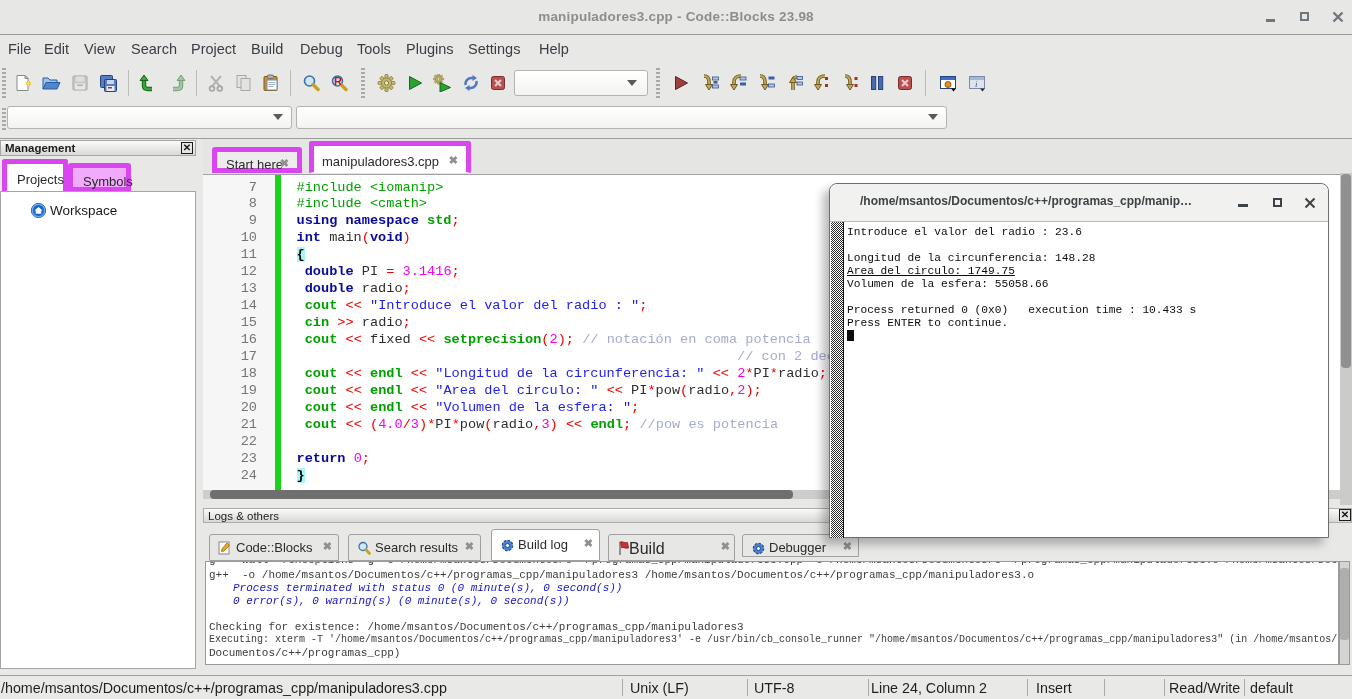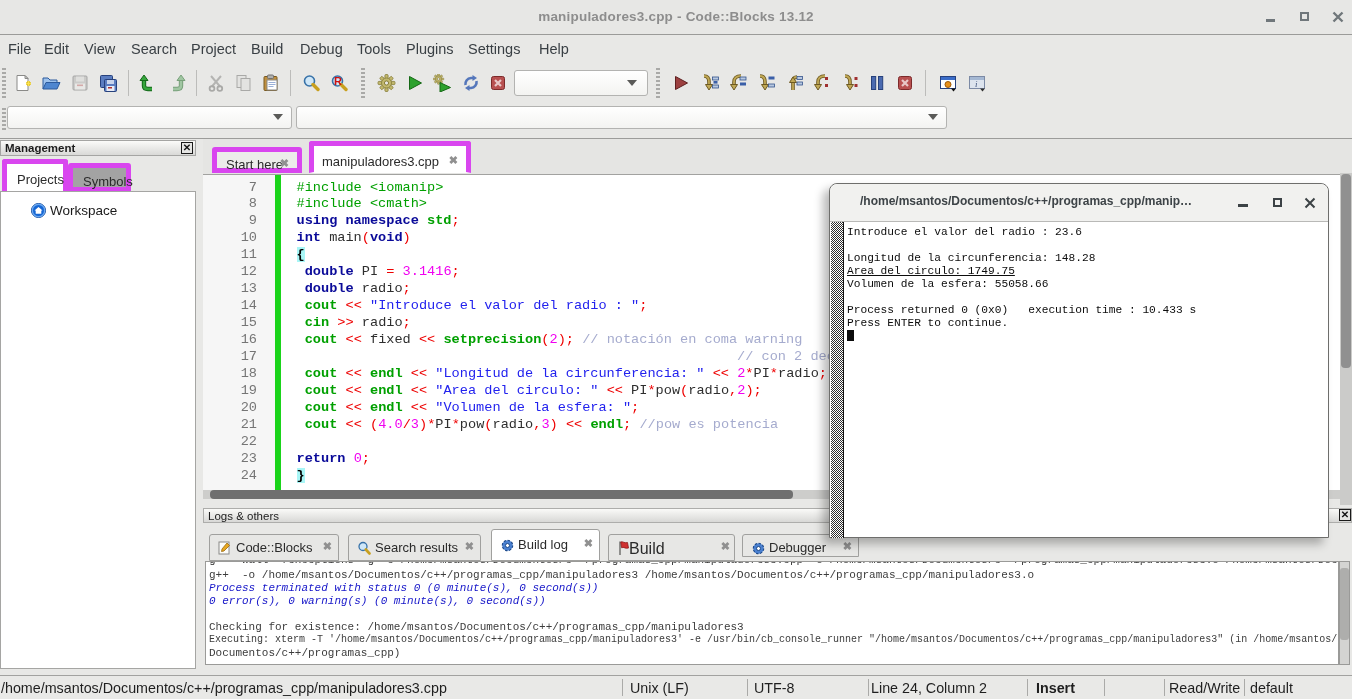--- a/index.html
+++ b/index.html
@@ -44,39 +44,39 @@
 #hthumb { left:210px; top:490px; width:583px; height:9px; background:#6f6f6f; border-radius:4px; }
 #vscroll { left:1340px; top:173px; width:12px; height:332px; background:#cbcbc9; }
 #vthumb { left:1341px; top:174px; width:10px; height:194px; background:#909090; border-radius:4px; }
 
 #logs-hdr { left:203px; top:508px; width:1149px; height:15px; background:linear-gradient(#fafaf8,#d8d8d6); border:1px solid #adadab; }
 #logs-hdr span { position:absolute; left:4px; top:1px; font-size:11.5px; color:#1c1c1c; }
 .ltab { border:1px solid #a0a09e; border-radius:3px 3px 0 0; background:#e7e7e5; font-size:13px; color:#2b2b2b; }
 .ltab .x, .tab .x { color:#909090; font-weight:bold; font-size:11px; }
 #logwhite { left:205px; top:561px; width:1134px; height:104px; background:#fff; border:1px solid #9a9a98; overflow:hidden; }
 .logline { position:absolute; left:3px; font-family:"Liberation Mono",monospace; font-size:11px; white-space:pre; color:#3c3c3c; }
-.lblue { color:#1414c8; font-style:italic; }
+.lblue { color:#1414c8; font-style:italic;margin-left:24px; }
 #logvscroll { left:1339px; top:561px; width:11px; height:104px; background:#d4d4d2; border:1px solid #9a9a98; }
 
 #bottomline { left:0; top:675px; width:1352px; height:1px; background:#a2a2a0; }
 #statusbar { left:0; top:676px; width:1352px; height:23px; background:#e9e9e7; }
 .ss { top:4px; font-size:14.3px; color:#1f1f1f; }
 .ssep { width:1px; top:679px; height:17px; background:#aaaaa8; }
 
 #xterm { left:829px; top:183px; width:500px; height:355px; background:#ffffff; border:1px solid #6e6e6c; border-radius:8px 8px 0 0; box-shadow:-6px 6px 10px rgba(0,0,0,0.28); }
 #xtitle { left:0; top:0; width:498px; height:38px; background:#f1f1ef; border-bottom:1px solid #b9b9b7; border-radius:8px 8px 0 0; }
 #xtitle .t { position:absolute; left:6px; top:10px; font-size:12px; font-weight:bold; color:#3d4347; letter-spacing:0px; white-space:nowrap;margin-left:24px; }
 #xhatch { left:1px; top:38px; width:13px; height:316px; background:repeating-conic-gradient(#2e2e2e 0% 25%, #ffffff 0% 50%); background-size:2px 2px; border-right:1px solid #111; }
 .xline { position:absolute; left:17px; font-family:"Liberation Mono",monospace; font-size:11.2px; color:#0c0c0c; white-space:pre; }
 </style>
 </head>
 <body>
 
 <div class="abs" id="titlebar"></div>
-<div class="abs" id="title">manipuladores3.cpp - Code::Blocks 13.12</div>
+<div class="abs" id="title">manipuladores3.cpp - Code::Blocks 23.98</div>
 <div class="abs" style="left:1266px;top:19px;width:9px;height:3px;background:#70777b;"></div>
 <div class="abs" style="left:1300px;top:12px;width:9px;height:9px;border:2px solid #70777b;"></div>
 <svg class="abs" style="left:1332px;top:11px;" width="12" height="12">
     <path d="M1.5 1.5 L10.5 10.5 M10.5 1.5 L1.5 10.5" stroke="#70777b" stroke-width="2.4"></path>
   </svg>
 
 <div class="abs" id="menubar">
 <span class="abs mi" style="left:8px;">File</span>
 <span class="abs mi" style="left:44px;">Edit</span>
 <span class="abs mi" style="left:84px;">View</span>
@@ -306,21 +306,21 @@
 <div class="abs carrow" style="left:928px;top:114px;"></div>
 <div class="abs" style="left:0px;top:138px;width:1352px;height:1px;background:#9c9c9a;"></div>
 
 <div class="abs" id="mgmt-hdr">
     <span>Management</span>
   </div>
 <div class="abs closebox" style="left:181px;top:142px;">✕</div>
 <div class="abs tab" style="left:2px;top:159px;width:66px;height:33px;background:#ffffff;border-bottom:1px solid #fff;">
     <span style="position:absolute;left:10px;top:8px;">Projects</span>
   </div>
-<div class="abs tab" style="left:68px;top:163px;width:63px;height:29px;background:#a3a3a3;">
+<div class="abs tab" style="left:68px;top:163px;width:63px;height:29px;background:#f0abfc;">
     <span style="position:absolute;left:10px;top:6px;">Symbols</span>
   </div>
 <div class="abs" id="mgmt-white"></div>
 <svg class="abs" style="left:31px;top:203px;" width="15" height="15" viewBox="0 0 15 15">
     <circle cx="7.5" cy="7.5" r="7" fill="#1566d4" stroke="#0b3f8f"></circle>
     <circle cx="7.5" cy="7.5" r="6.2" fill="none" stroke="#6aa7ef" stroke-width="1.4"></circle>
     <path d="M3.5 7.5 L7.5 4 L11.5 7.5 L10.3 7.5 L10.3 10.8 L4.7 10.8 L4.7 7.5 Z" fill="#ffffff"></path>
   </svg>
 <div class="abs" style="left:50px;top:203px;font-size:13.5px;color:#1a1a1a;">Workspace</div>
 
@@ -339,21 +339,21 @@
 <div id="code">
 <div class="abs cl" style="top:178.5px;"><span class="ln">7</span><span class="ct pre2">#include &lt;iomanip&gt;</span></div>
 <div class="abs cl" style="top:195.4px;"><span class="ln">8</span><span class="ct pre2">#include &lt;cmath&gt;</span></div>
 <div class="abs cl" style="top:212.4px;"><span class="ln">9</span><span class="ct"><span class="kw">using namespace</span> <span class="lib">std</span><span class="op">;</span></span></div>
 <div class="abs cl" style="top:229.3px;"><span class="ln">10</span><span class="ct"><span class="kw">int</span> main<span class="op">(</span><span class="kw">void</span><span class="op">)</span></span></div>
 <div class="abs cl" style="top:246.3px;"><span class="ln">11</span><span class="ct"><span class="brace">{</span></span></div>
 <div class="abs cl" style="top:263.2px;"><span class="ln">12</span><span class="ct"> <span class="kw">double</span> PI <span class="op">=</span> <span class="num">3.1416</span><span class="op">;</span></span></div>
 <div class="abs cl" style="top:280.2px;"><span class="ln">13</span><span class="ct"> <span class="kw">double</span> radio<span class="op">;</span></span></div>
 <div class="abs cl" style="top:297.1px;"><span class="ln">14</span><span class="ct"> <span class="lib">cout</span> <span class="op">&lt;&lt;</span> <span class="str">"Introduce el valor del radio : "</span><span class="op">;</span></span></div>
 <div class="abs cl" style="top:314.1px;"><span class="ln">15</span><span class="ct"> <span class="lib">cin</span> <span class="op">&gt;&gt;</span> radio<span class="op">;</span></span></div>
-<div class="abs cl" style="top:331px;"><span class="ln">16</span><span class="ct"> <span class="lib">cout</span> <span class="op">&lt;&lt;</span> fixed <span class="op">&lt;&lt;</span> <span class="lib">setprecision</span><span class="op">(</span><span class="num">2</span><span class="op">);</span> <span class="com">// notación en coma warning</span></span></div>
+<div class="abs cl" style="top:331px;"><span class="ln">16</span><span class="ct"> <span class="lib">cout</span> <span class="op">&lt;&lt;</span> fixed <span class="op">&lt;&lt;</span> <span class="lib">setprecision</span><span class="op">(</span><span class="num">2</span><span class="op">);</span> <span class="com">// notación en coma potencia</span></span></div>
 <div class="abs cl" style="top:348px;"><span class="ln">17</span><span class="ct">                                                      <span class="com">// con 2 decimales</span></span></div>
 <div class="abs cl" style="top:364.9px;"><span class="ln">18</span><span class="ct"> <span class="lib">cout</span> <span class="op">&lt;&lt;</span> <span class="lib">endl</span> <span class="op">&lt;&lt;</span> <span class="str">"Longitud de la circunferencia: "</span> <span class="op">&lt;&lt;</span> <span class="num">2</span><span class="op">*</span>PI<span class="op">*</span>radio<span class="op">;</span></span></div>
 <div class="abs cl" style="top:381.9px;"><span class="ln">19</span><span class="ct"> <span class="lib">cout</span> <span class="op">&lt;&lt;</span> <span class="lib">endl</span> <span class="op">&lt;&lt;</span> <span class="str">"Area del circulo: "</span> <span class="op">&lt;&lt;</span> PI<span class="op">*</span>pow<span class="op">(</span>radio<span class="op">,</span><span class="num">2</span><span class="op">);</span></span></div>
 <div class="abs cl" style="top:398.8px;"><span class="ln">20</span><span class="ct"> <span class="lib">cout</span> <span class="op">&lt;&lt;</span> <span class="lib">endl</span> <span class="op">&lt;&lt;</span> <span class="str">"Volumen de la esfera: "</span><span class="op">;</span></span></div>
 <div class="abs cl" style="top:415.8px;"><span class="ln">21</span><span class="ct"> <span class="lib">cout</span> <span class="op">&lt;&lt;</span> <span class="op">(</span><span class="num">4.0</span><span class="op">/</span><span class="num">3</span><span class="op">)*</span>PI<span class="op">*</span>pow<span class="op">(</span>radio<span class="op">,</span><span class="num">3</span><span class="op">)</span> <span class="op">&lt;&lt;</span> <span class="lib">endl</span><span class="op">;</span> <span class="com">//pow es potencia</span></span></div>
 <div class="abs cl" style="top:432.7px;"><span class="ln">22</span></div>
 <div class="abs cl" style="top:449.7px;"><span class="ln">23</span><span class="ct"><span class="kw">return</span> <span class="num">0</span><span class="op">;</span></span></div>
 <div class="abs cl" style="top:466.6px;"><span class="ln">24</span><span class="ct"><span class="brace">}</span></span></div>
 </div>
 <div class="abs" id="hscroll"></div>
@@ -416,21 +416,21 @@
 </div>
 <div class="abs" id="logvscroll"></div>
 <div class="abs" style="left:1340px;top:568px;width:9px;height:72px;background:#aeaeac;border-radius:3px;"></div>
 
 <div class="abs" id="bottomline"></div>
 <div class="abs" id="statusbar">
 <span class="abs ss" style="left:1px;">/home/msantos/Documentos/c++/programas_cpp/manipuladores3.cpp</span>
 <span class="abs ss" style="left:630px;">Unix (LF)</span>
 <span class="abs ss" style="left:754px;">UTF-8</span>
 <span class="abs ss" style="left:871px;">Line 24, Column 2</span>
-<span class="abs ss" style="left:1036px;font-weight:bold;">Insert</span>
+<span class="abs ss" style="left:1036px;">Insert</span>
 <span class="abs ss" style="left:1169px;">Read/Write</span>
 <span class="abs ss" style="left:1250px;">default</span>
 </div>
 <div class="abs ssep" style="left:622px;"></div>
 <div class="abs ssep" style="left:747px;"></div>
 <div class="abs ssep" style="left:868px;"></div>
 <div class="abs ssep" style="left:1027px;"></div>
 <div class="abs ssep" style="left:1104px;"></div>
 <div class="abs ssep" style="left:1164px;"></div>
 <div class="abs ssep" style="left:1244px;"></div>

